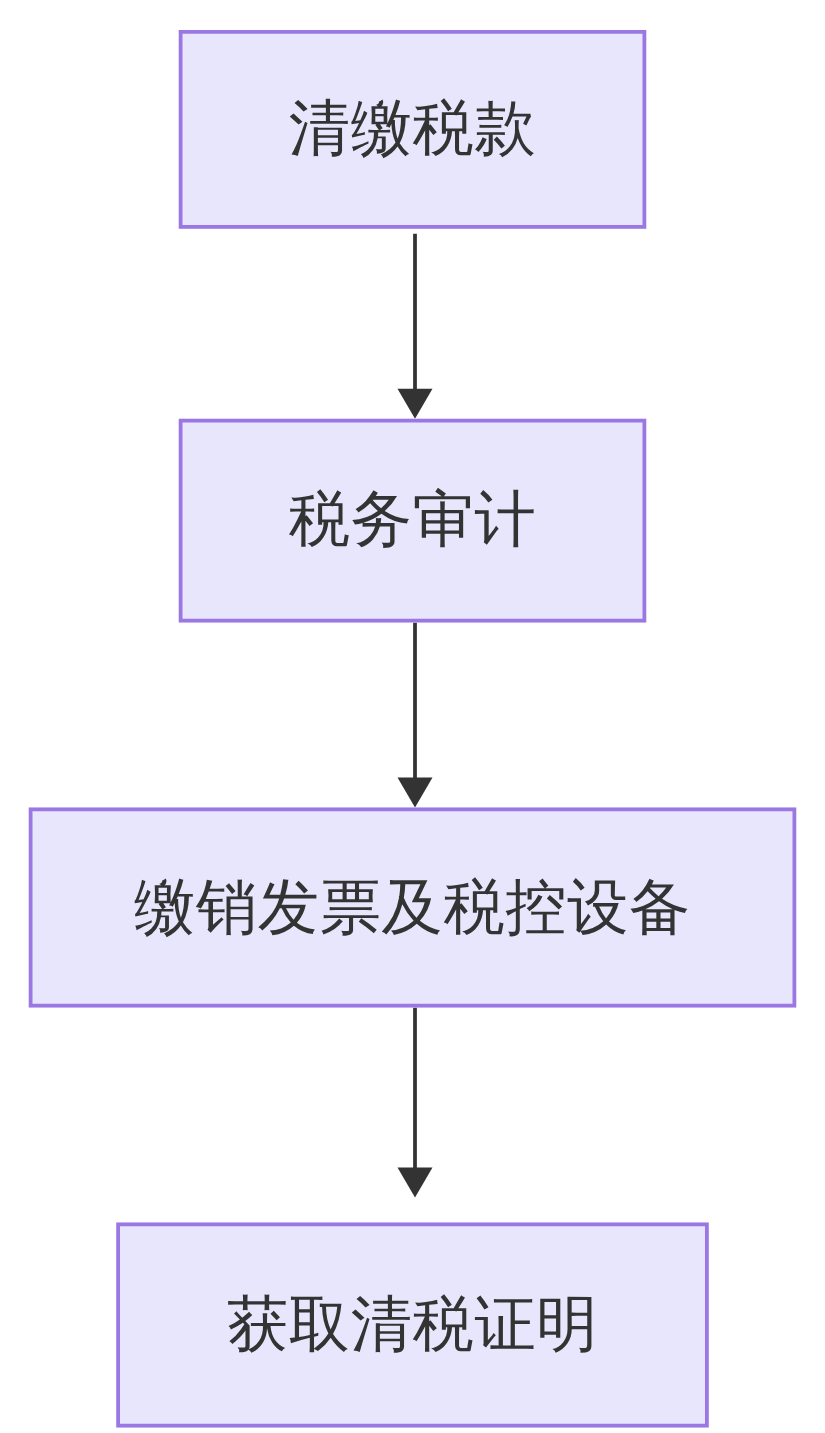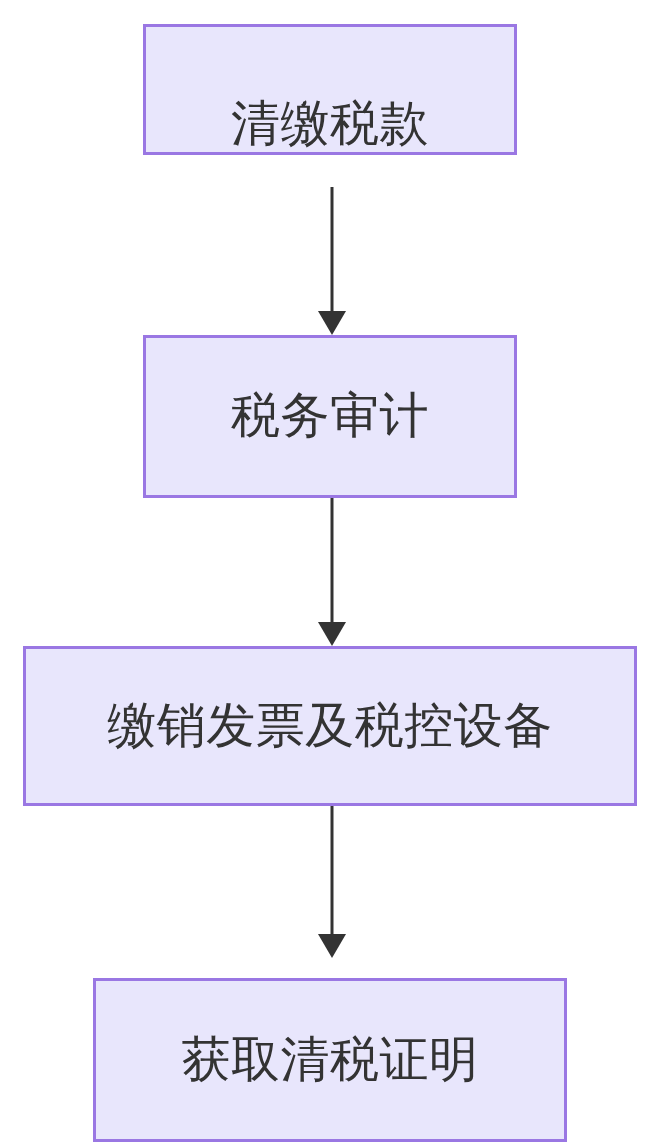--- a/index.html
+++ b/index.html
@@ -66,21 +66,21 @@
     <g>
       <line class="connector-line" x1="332" y1="498" x2="332" y2="625"></line>
       <polygon class="connector-head" points="318,622 346,622 332,646"></polygon>
     </g>
     <g>
       <line class="connector-line" x1="332" y1="806" x2="332" y2="937"></line>
       <polygon class="connector-head" points="318,934 346,934 332,958"></polygon>
     </g>
   </svg>
 
-  <div class="flow-node" style="left:143px; top:24px; width:374px; height:131px;align-items:flex-end;">
+  <div class="flow-node" style="left:143px; top:24px; width:374px; height:159px;">
     <span class="flow-node-label">清缴税款</span>
   </div>
 
   <div class="flow-node" style="left:23px; top:646px; width:614px; height:160px;">
     <span class="flow-node-label">缴销发票及税控设备</span>
   </div>
 
   <div class="flow-node" style="left:143px; top:335px; width:374px; height:163px;">
     <span class="flow-node-label">税务审计</span>
   </div>

